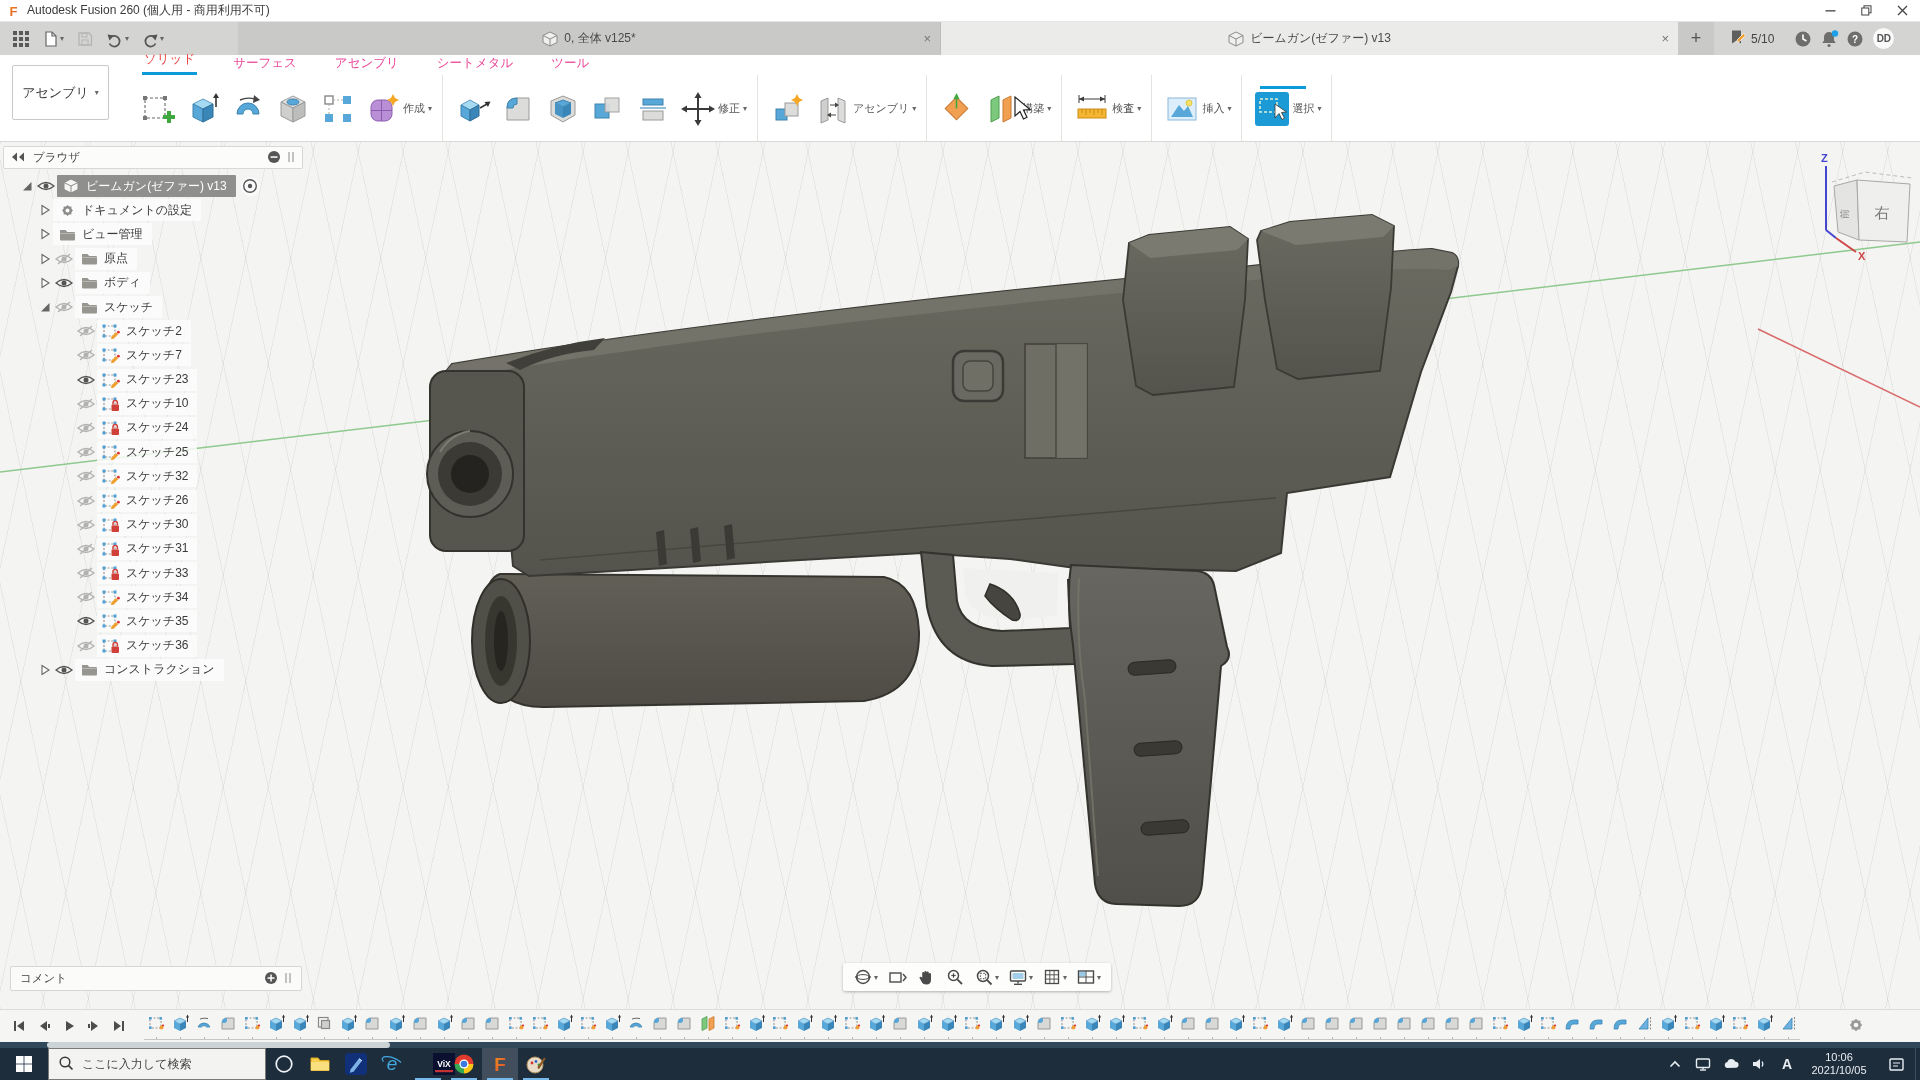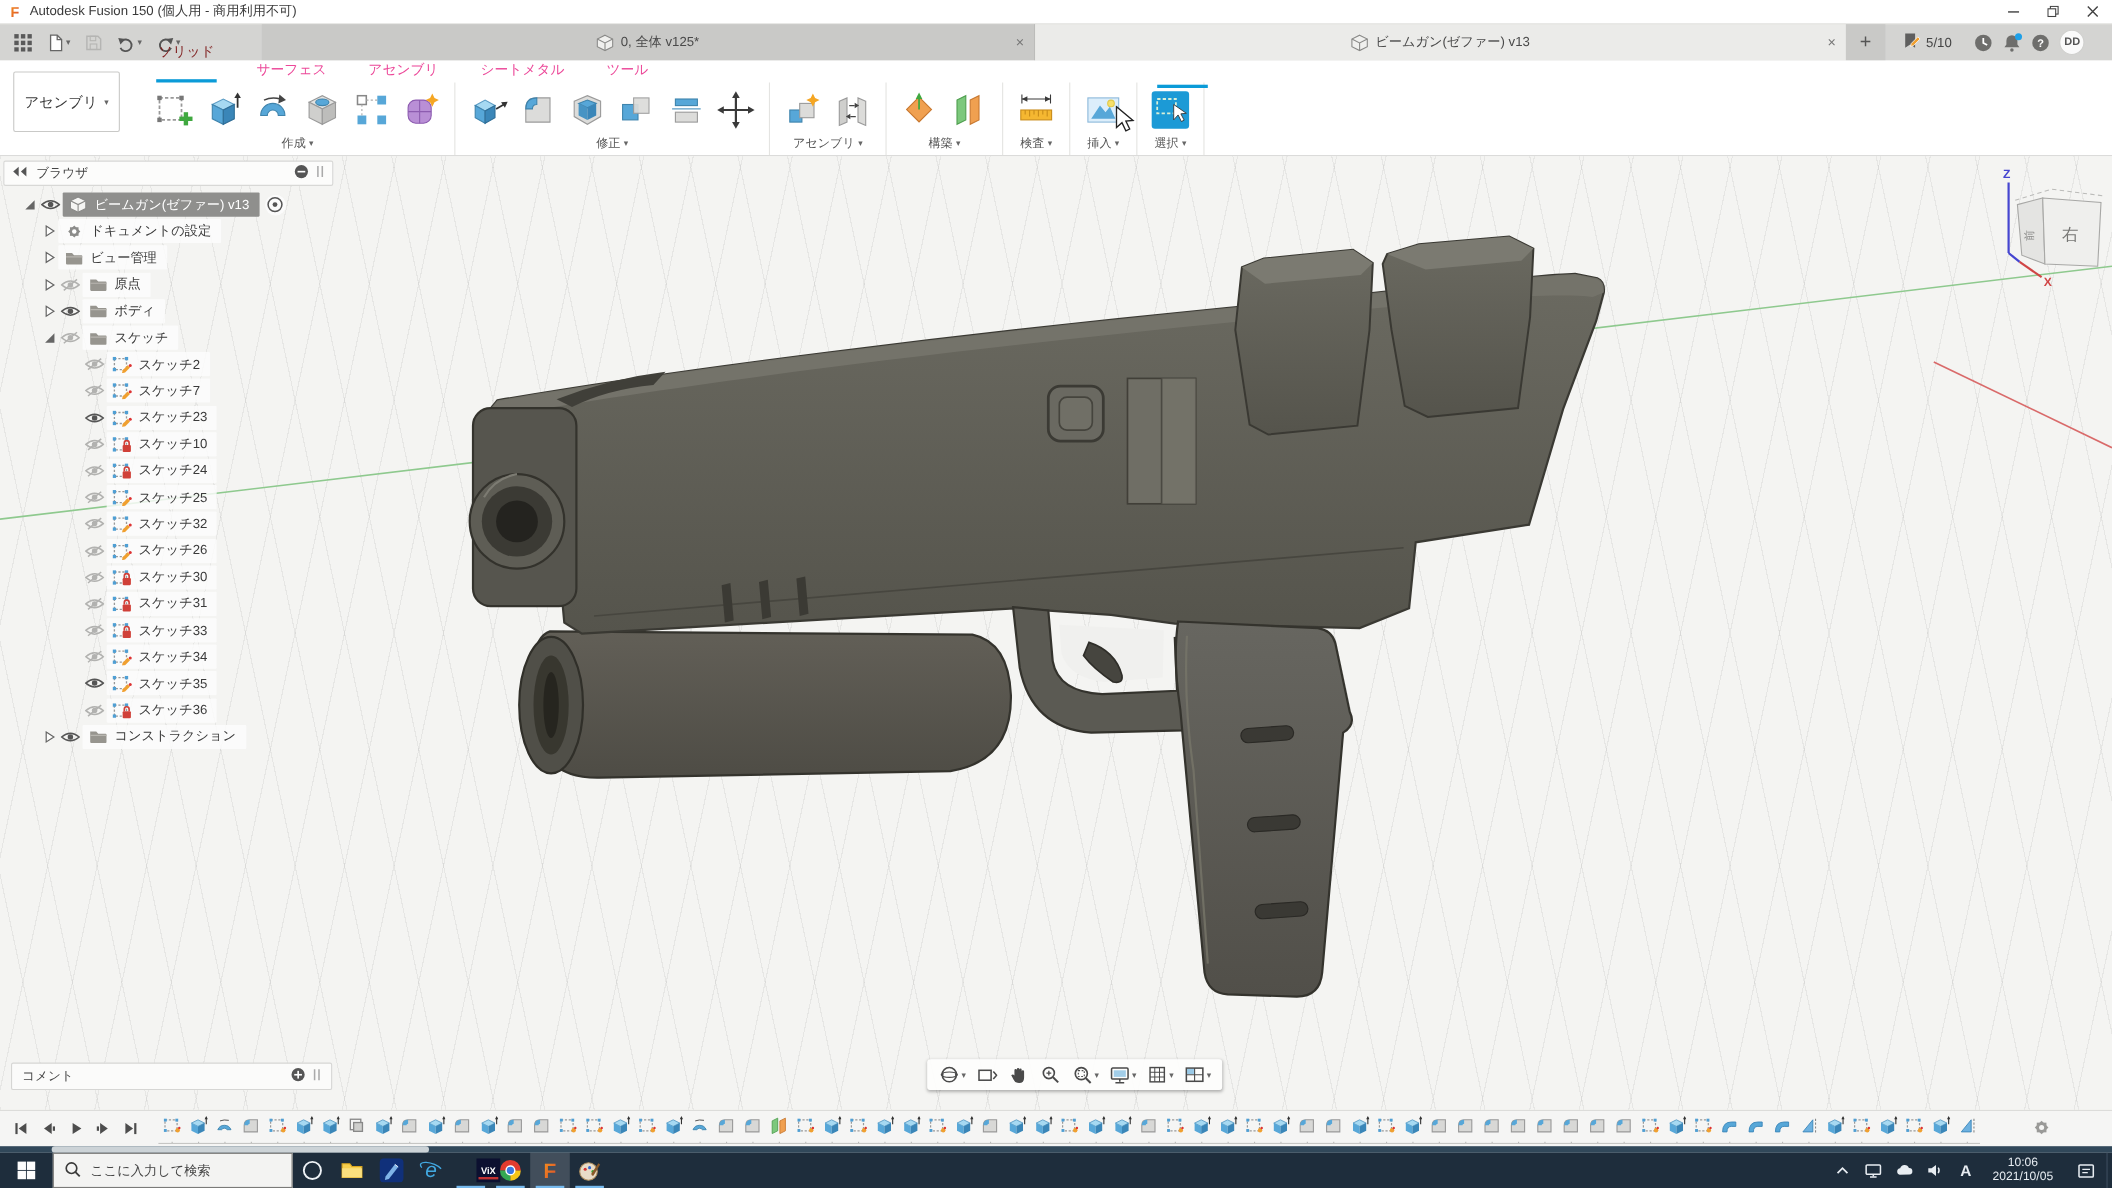--- a/index.html
+++ b/index.html
@@ -33,23 +33,23 @@
     display:flex;align-items:center;justify-content:center;font-size:10px;font-weight:bold;color:#555;
     align-self:center;margin:0 8px 0 4px}
 
   
   #ribbon{position:absolute;top:55px;left:0;width:1920px;height:87px;background:#ffffff;
     border-bottom:1px solid #d8d8d6}
   #design-btn{position:absolute;left:12px;top:10px;width:97px;height:55px;border:1px solid #c9c9c7;
     border-radius:2px;display:flex;align-items:center;justify-content:center;gap:6px;font-size:13px;color:#3a3a3a}
   #ribbon-tabs{position:absolute;left:142px;top:0;height:20px;display:flex;gap:34px;align-items:flex-end;font-size:12.5px}
   .rtab{padding:0 2px 3px;color:#ec4899}
-  .rtab.active{color:#7f1d1d;border-bottom:3px solid #0b9bd8;padding-bottom:16px}
+  .rtab.active{color:#ef4444;border-bottom:3px solid #0b9bd8;padding-bottom:4px}
   #ribbon-groups{position:absolute;left:128px;top:20px;height:66px;display:flex}
-  .rgroup{display:flex;flex-direction:column;align-items:center;padding:1px 10px 0;border-right:1px solid #e4e4e2;position:relative}
+  .rgroup{display:flex;flex-direction:row;align-items:center;padding:1px 10px 0;border-right:1px solid #e4e4e2;position:relative}
   .rg-icons{display:flex;gap:5px;align-items:center;height:47px}
   .rg-label{font-size:11px;color:#555;display:flex;gap:3px;align-items:center}
   .tool{width:40px;height:44px;display:flex;align-items:center;justify-content:center;position:relative}
   .sel-topbar{position:absolute;top:-1px;left:8px;width:46px;height:3px;background:#0b9bd8}
 
   
   #canvas{position:absolute;top:142px;left:0;width:1920px;height:867px;background-color:#f4f4f2;
     background-image:
       repeating-linear-gradient(78deg, rgba(110,110,110,0.10) 0 1px, transparent 1px 44px),
       repeating-linear-gradient(102deg, rgba(110,110,110,0.10) 0 1px, transparent 1px 44px)}
@@ -121,21 +121,21 @@
         <defs>
           <linearGradient id="flg" x1="0" y1="0" x2="1" y2="1">
             <stop offset="0" stop-color="#f7941e"></stop>
             <stop offset="1" stop-color="#d6452c"></stop>
           </linearGradient>
         </defs>
         <rect width="15" height="15" rx="2" fill="#fff"></rect>
         <text x="7.5" y="12.5" text-anchor="middle" font-size="13" font-weight="bold" fill="url(#flg)">F</text>
       </svg>
     </span>
-  <span>Autodesk Fusion 150 (個人用 - 商用利用不可)</span>
+  <span>Autodesk Fusion 260 (個人用 - 商用利用不可)</span>
   <div id="win-controls">
       <div class="win-btn">
         <svg width="11" height="11" viewBox="0 0 11 11">
           <rect x="0.5" y="5.2" width="10" height="1.3" fill="#444"></rect>
         </svg>
       </div>
       <div class="win-btn">
         <svg width="11" height="11" viewBox="0 0 11 11">
           <rect x="3" y="0.8" width="7" height="7" fill="none" stroke="#444"></rect>
           <rect x="0.8" y="3" width="7" height="7" fill="#fff" stroke="#444"></rect>

